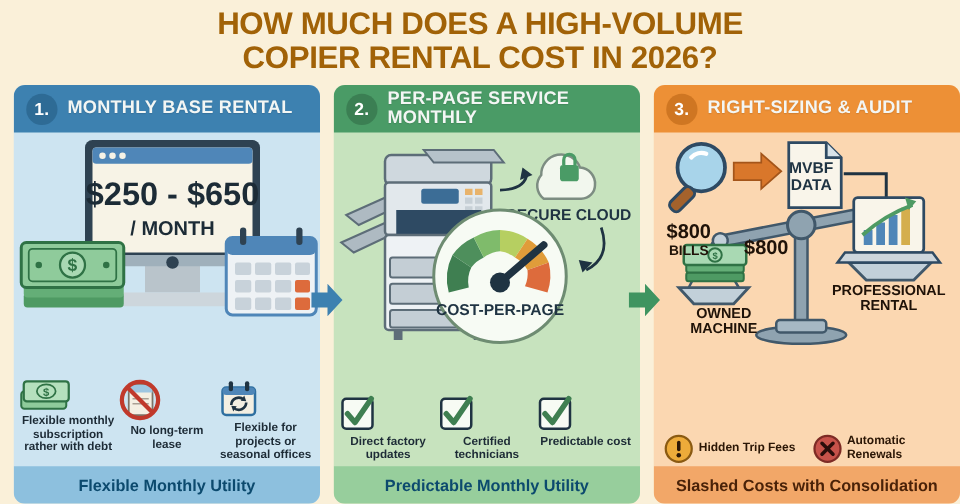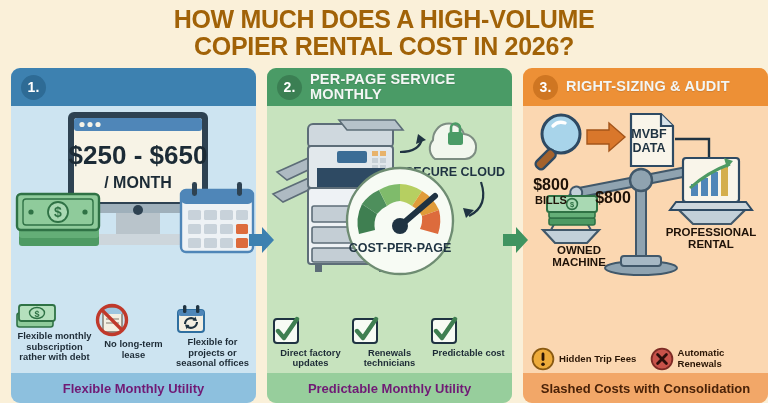--- a/index.html
+++ b/index.html
@@ -69,21 +69,21 @@
   .p2 .pnum { background: #3b7f53; }
   .p3 .pnum { background: #cf7622; }
   .phead-label { text-shadow: 0 1px 1px rgba(0,0,0,.12); }
 
   .pbody { position: relative; flex: 1 1 auto; }
 
   .pfoot {
     height: 30px;
     display: flex; align-items: center; justify-content: center;
     font-size: 13px; font-weight: bold;
-    color: #701a75;
+    color: #0c4a6e;
   }
   .p1 .pfoot { background: #8dc0de; }
   .p2 .pfoot { background: #97ce9c; }
   .p3 .pfoot { background: #f2a768; color: #4a2208; }
 
   
   .bullets {
     position: absolute;
     left: 4px; right: 4px; bottom: 4px;
     display: flex;
@@ -143,20 +143,21 @@
 <div class="title nosel">
   <div>HOW MUCH DOES A HIGH-VOLUME</div>
   <div>COPIER RENTAL COST IN 2026?</div>
 </div>
 
 <div class="rail">
 
   <section class="panel p1">
     <header class="phead">
       <span class="pnum">1.</span>
+      <span class="phead-label">MONTHLY BASE RENTAL</span>
     </header>
     <div class="pbody">
       <div class="p1art">
         <svg width="245" height="205" viewBox="0 0 245 205">
 
           <rect x="57" y="6" width="140" height="96" rx="6" fill="#2e4252"></rect>
           <rect x="63" y="12" width="128" height="84" rx="3" fill="#f7f3e6"></rect>
           <rect x="63" y="12" width="128" height="13" rx="3" fill="#4f86b8"></rect>
           <circle cx="71" cy="18.5" r="2.6" fill="#f7f3e6"></circle>
           <circle cx="79" cy="18.5" r="2.6" fill="#f7f3e6"></circle>
@@ -325,21 +326,21 @@
           </span>
           <span>Direct factory updates</span>
         </div>
         <div class="bullet">
           <span class="bicon">
             <svg width="30" height="30" viewBox="0 0 30 30">
               <rect x="3" y="3" width="24" height="24" rx="3" fill="#f7fbf4" stroke="#1f3342" stroke-width="2"></rect>
               <polyline points="7,15 13,22 26,3" fill="none" stroke="#3f7f51" stroke-width="4.4" stroke-linecap="round" stroke-linejoin="round"></polyline>
             </svg>
           </span>
-          <span>Renewals technicians</span>
+          <span>Certified technicians</span>
         </div>
         <div class="bullet">
           <span class="bicon">
             <svg width="30" height="30" viewBox="0 0 30 30">
               <rect x="3" y="3" width="24" height="24" rx="3" fill="#f7fbf4" stroke="#1f3342" stroke-width="2"></rect>
               <polyline points="7,15 13,22 26,3" fill="none" stroke="#3f7f51" stroke-width="4.4" stroke-linecap="round" stroke-linejoin="round"></polyline>
             </svg>
           </span>
           <span>Predictable cost</span>
         </div>

